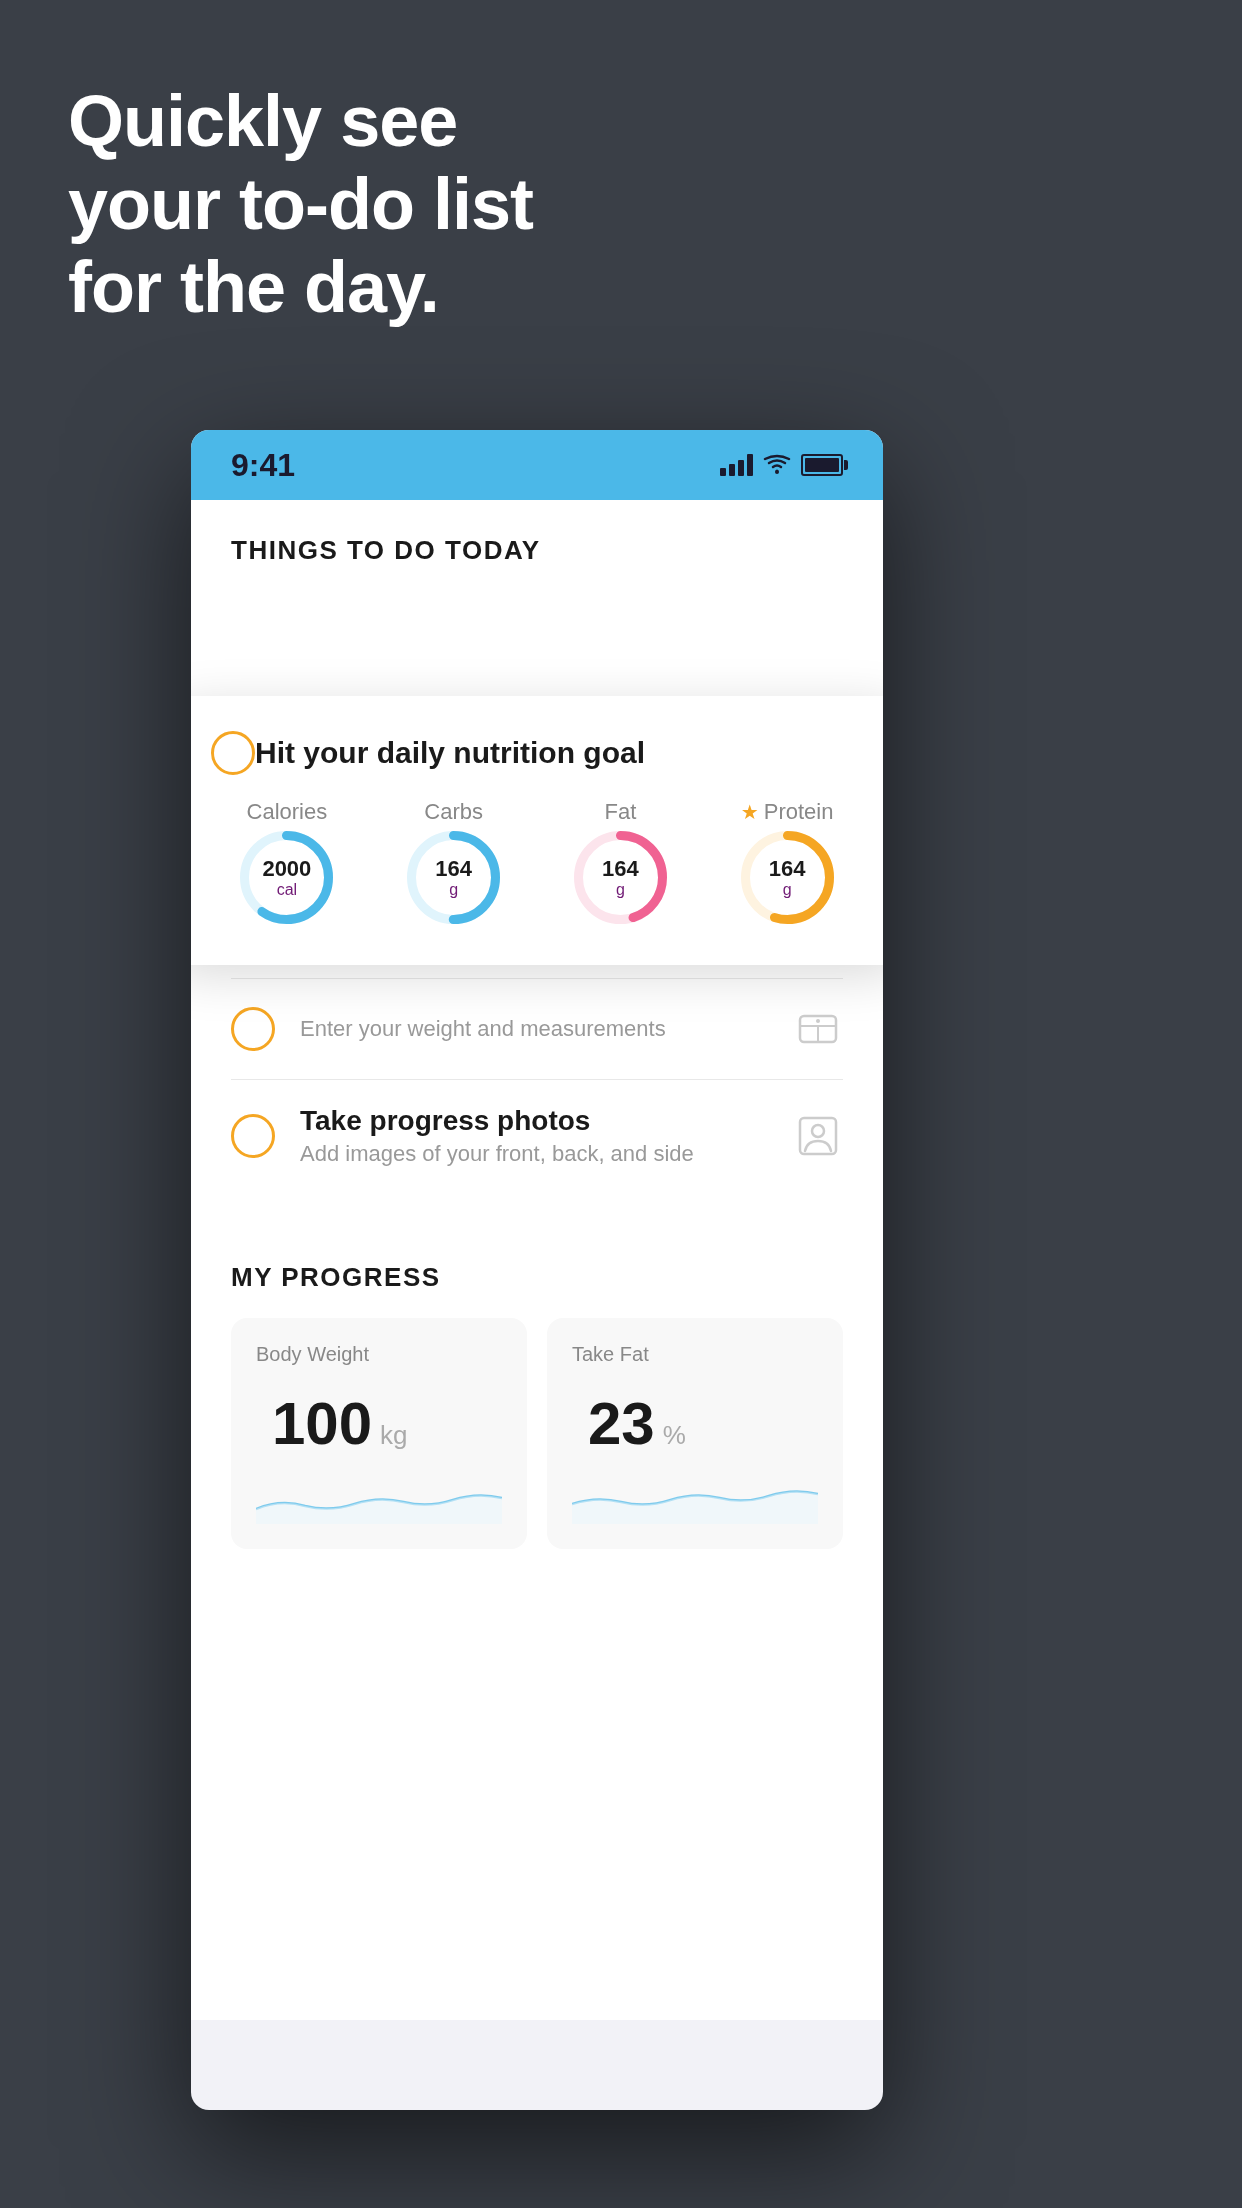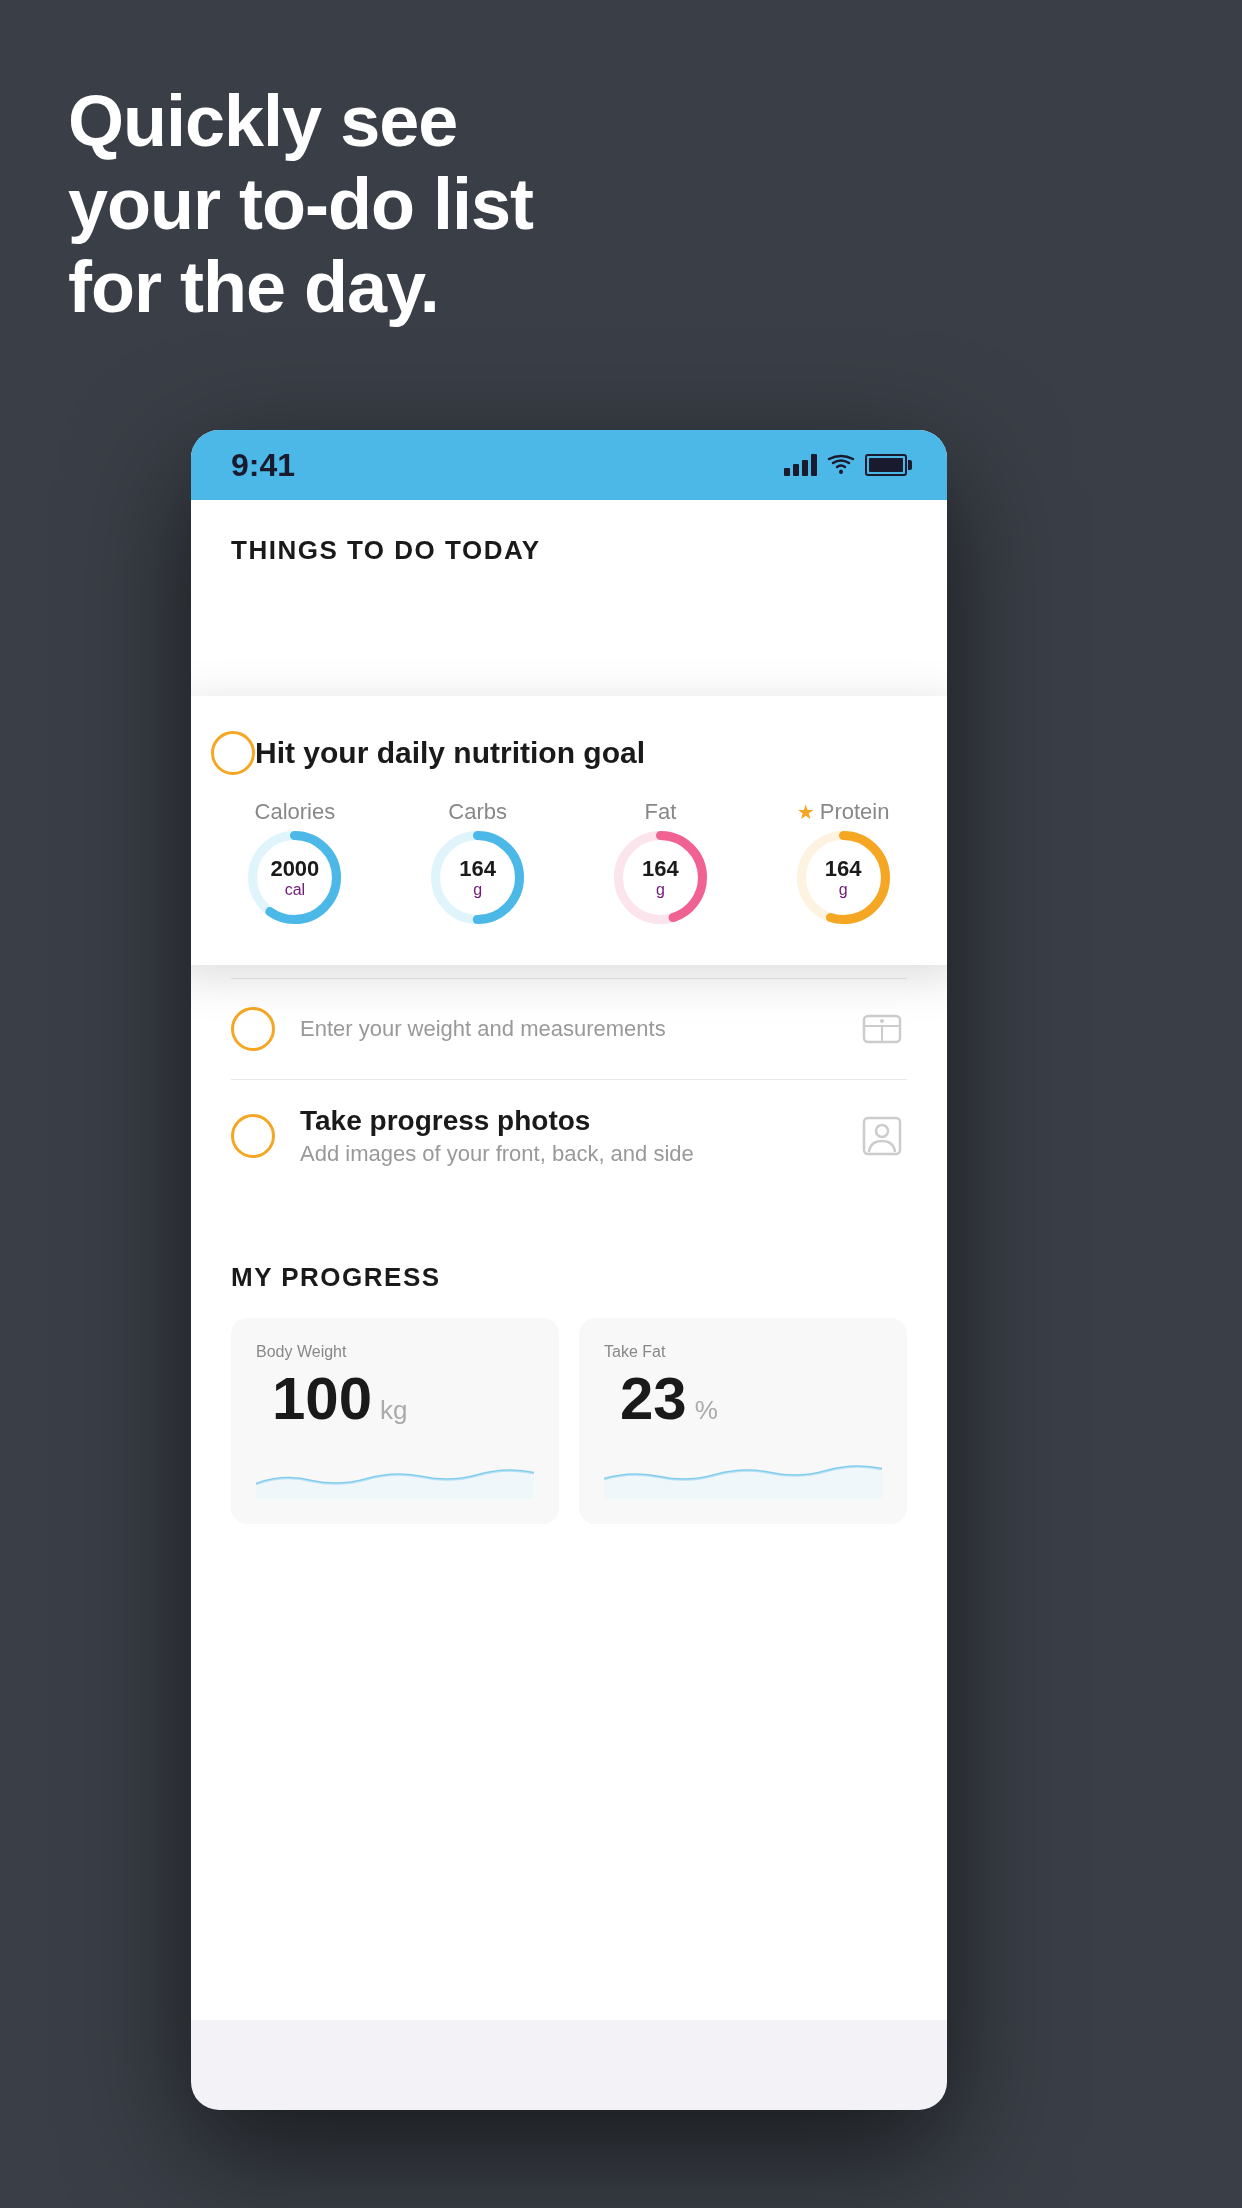--- a/index.html
+++ b/index.html
@@ -29,24 +29,24 @@
     .phone-wrapper {
       position: absolute;
       top: 430px;
       left: 50%;
       transform: translateX(-50%);
       width: 860px;
       height: 1680px;
     }
 
     .phone {
-      width: 756px;
+      width: 692px;
       height: 1680px;
       background: #f2f2f7;
-      border-radius: 28px;
+      border-radius: 18px;
       overflow: hidden;
       box-shadow: 0 40px 120px rgba(0,0,0,0.6);
       position: relative;
     }
 
     
     .status-bar {
       background: #4bb8e8;
       height: 70px;
       display: flex;
@@ -356,23 +356,23 @@
 
     .progress-card {
       flex: 1;
       background: #f8f8f8;
       border-radius: 16px;
       padding: 25px;
       overflow: hidden;
     }
 
     .progress-card-title {
-      font-size: 16px;
+      font-size: 20px;
       color: #888;
-      margin-bottom: 8px;
+      margin-bottom: 28px;
     }
 
     .progress-card-value {
       display: flex;
       align-items: baseline;
       gap: 8px;
       margin-bottom: 20px;
     }
 
     .progress-number {

